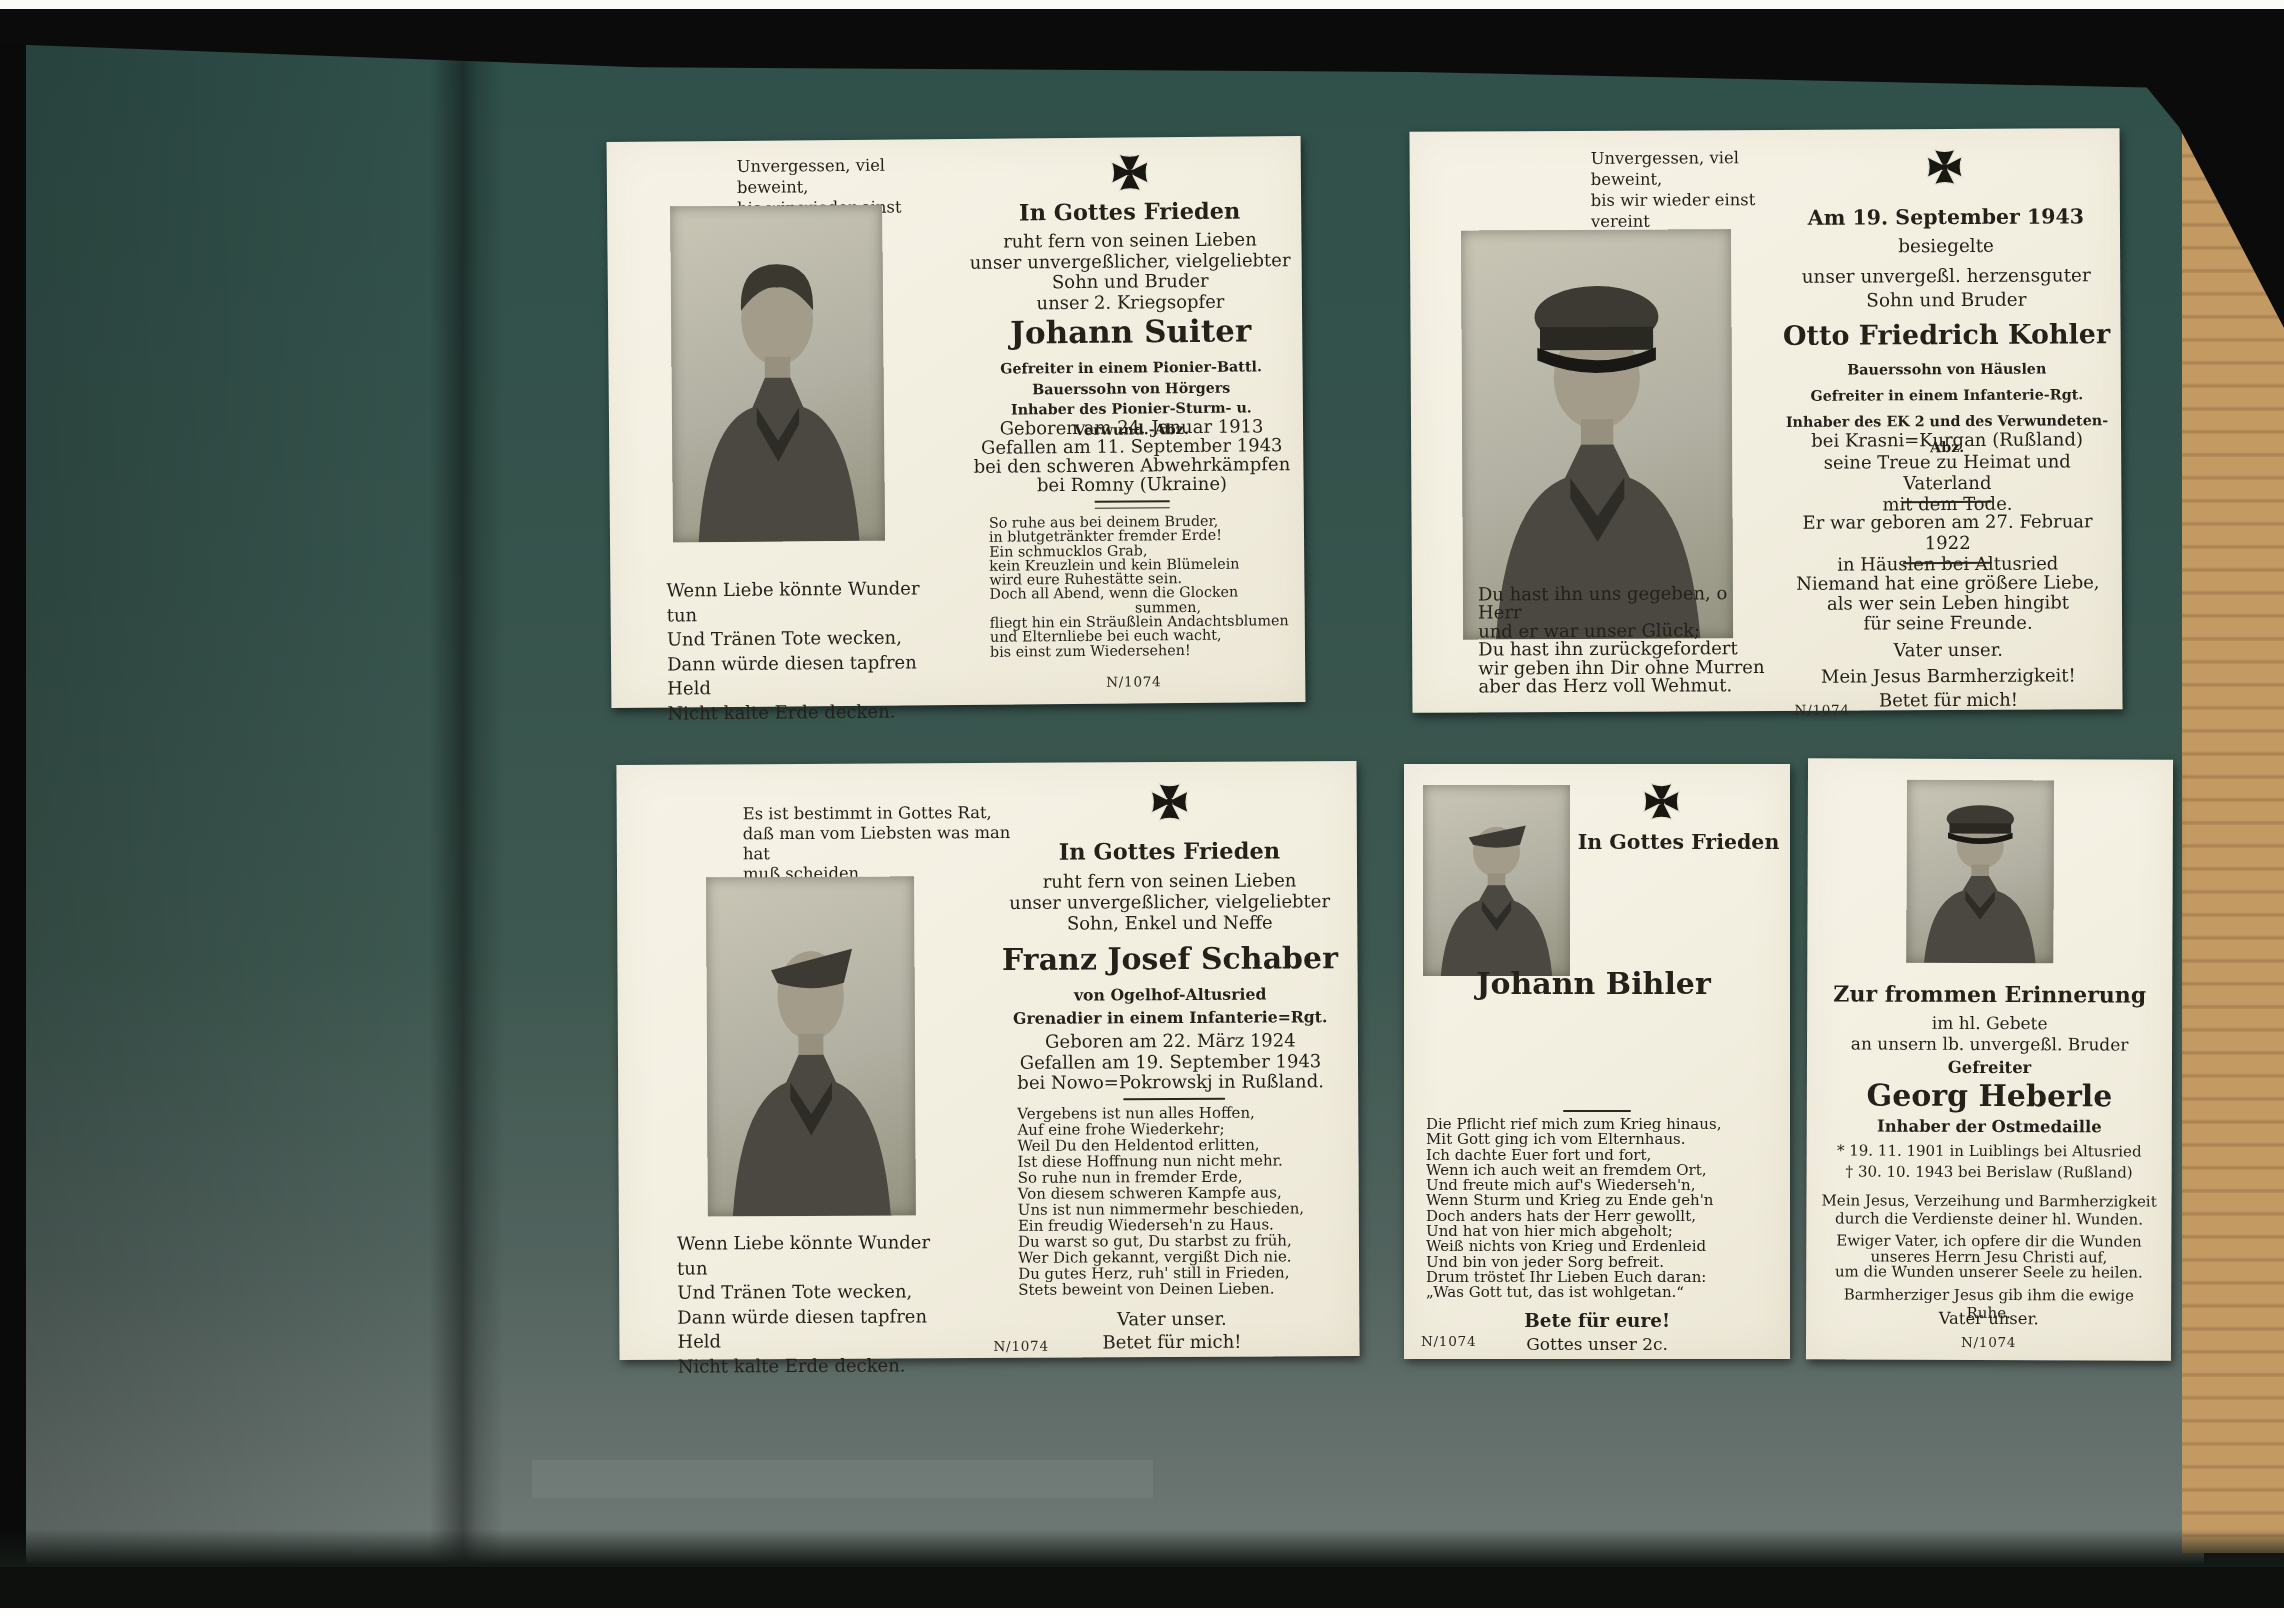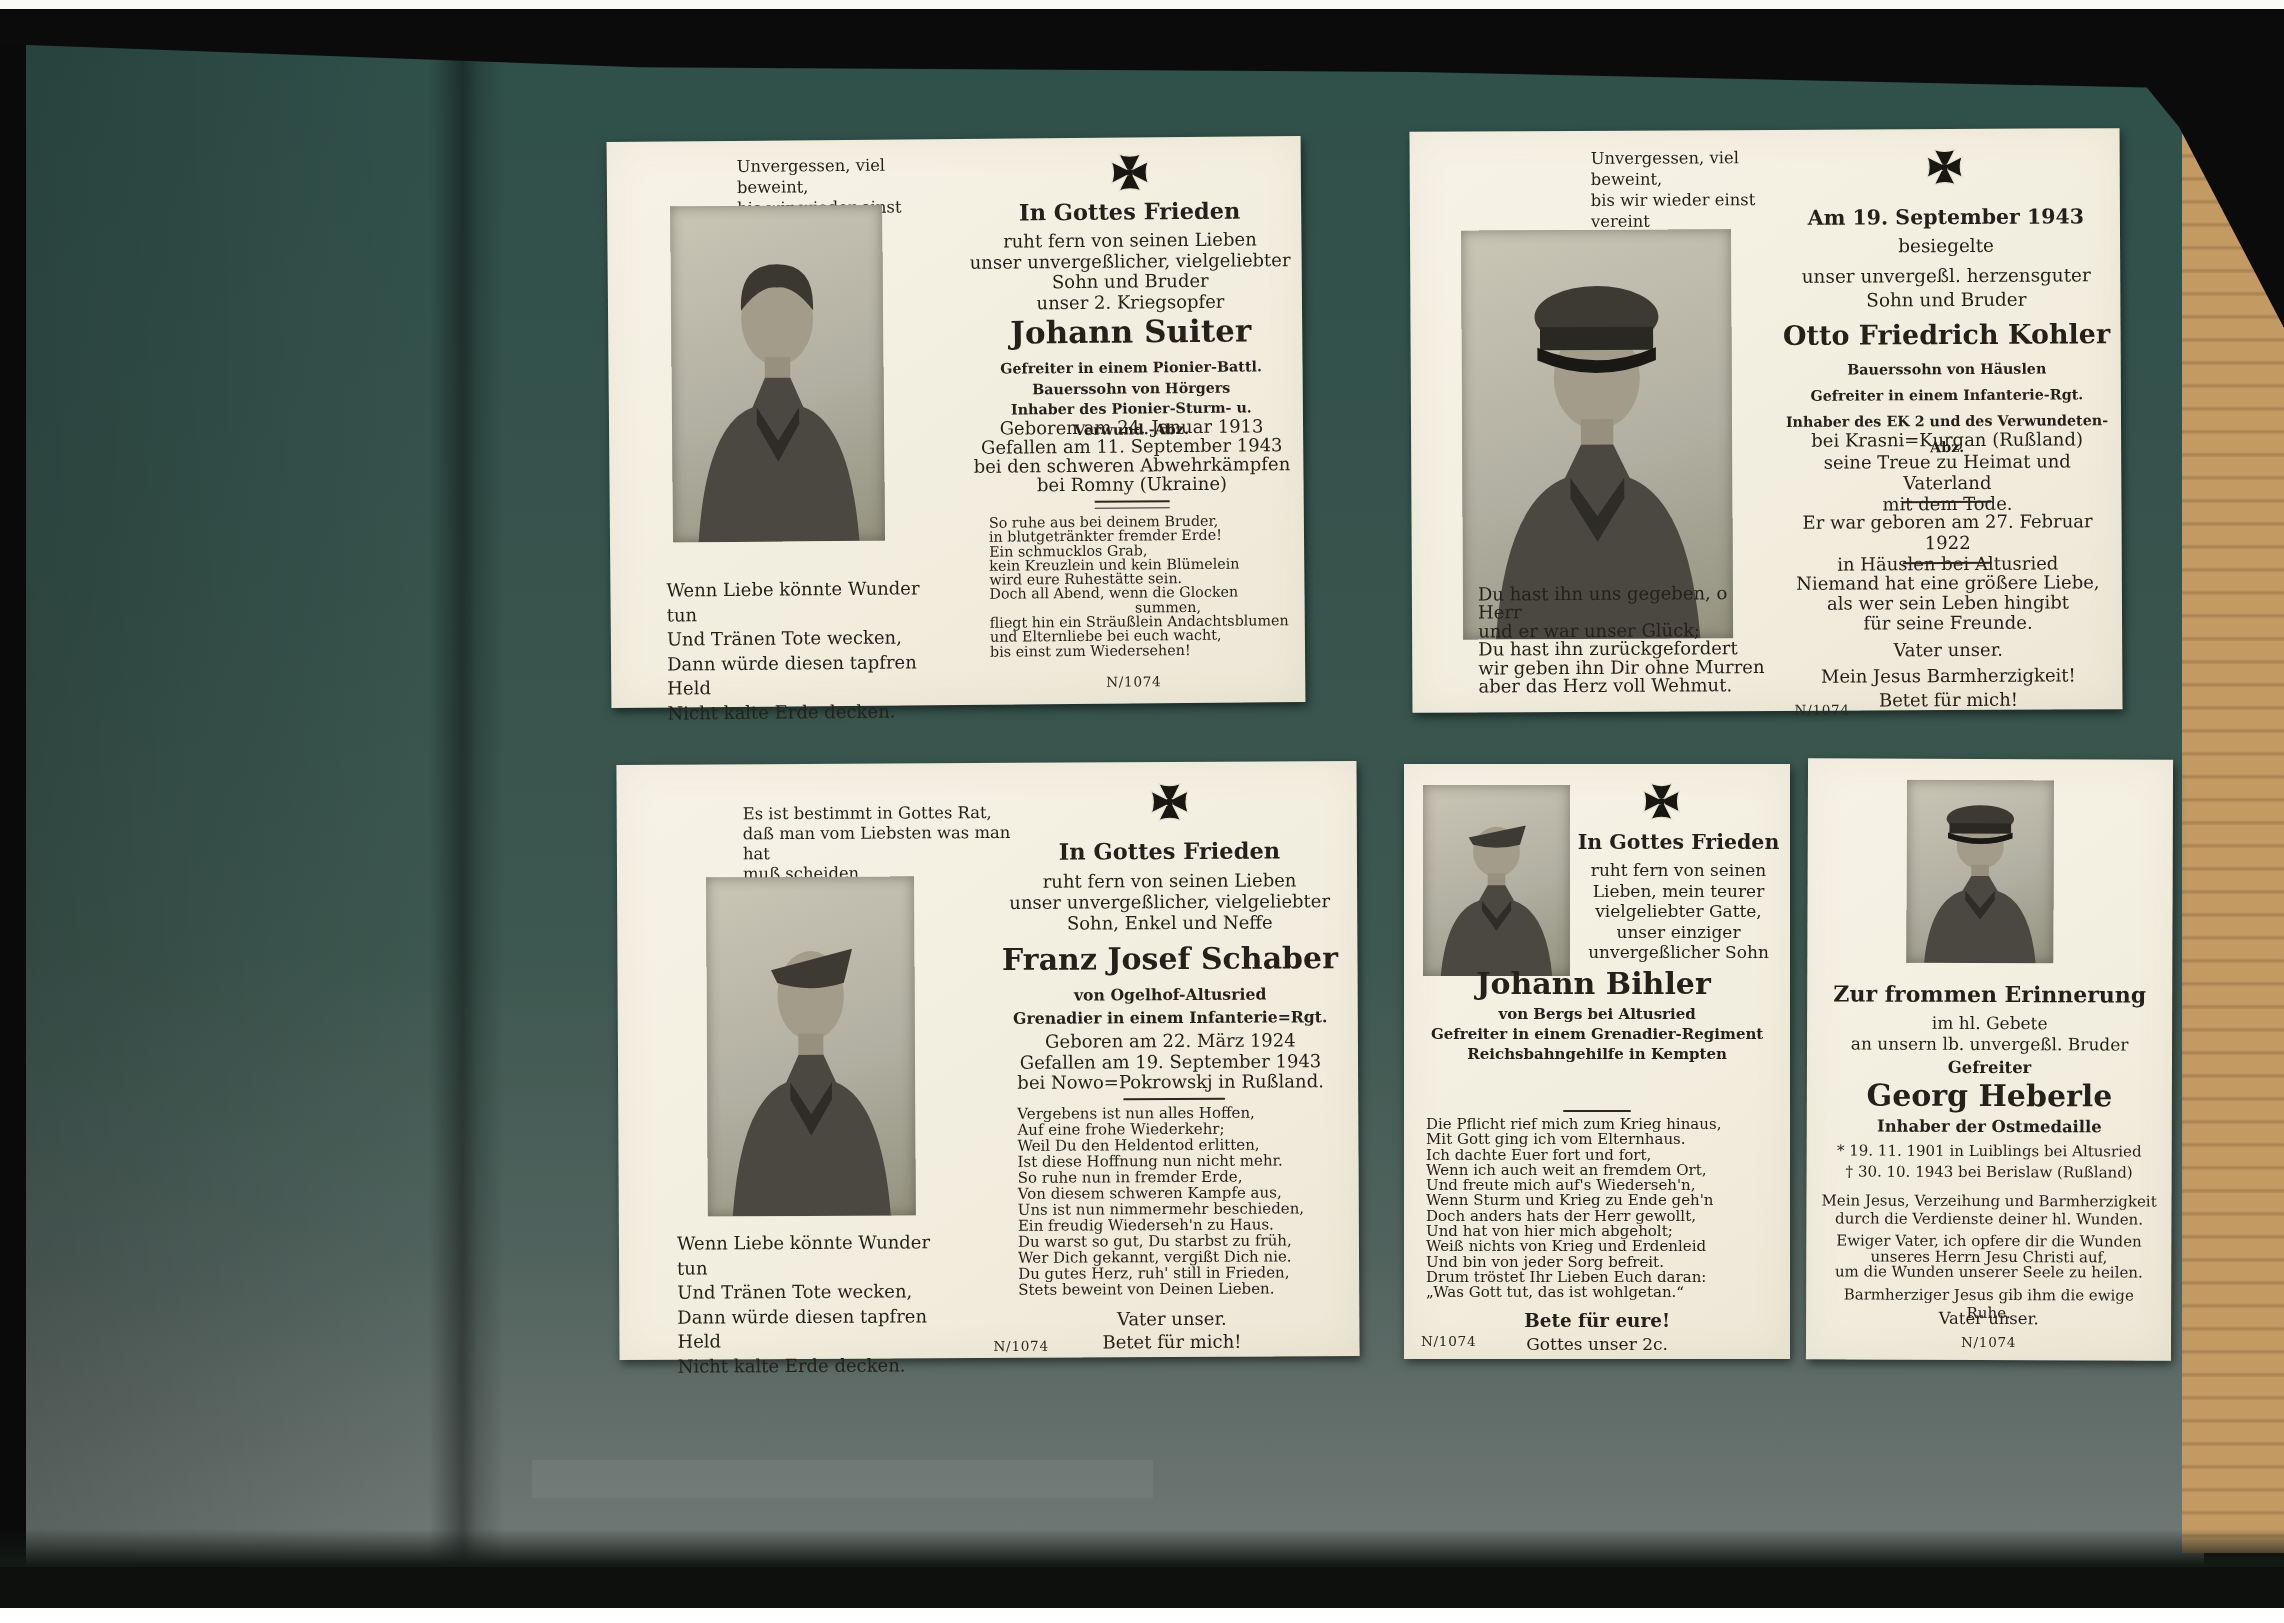--- a/index.html
+++ b/index.html
@@ -240,29 +240,21 @@
       <svg viewBox="0 0 215 280" width="147" height="191">
           <use href="#sil-side"></use>
         </svg>
     </div>
     <div class="ic" style="left:237px;top:17px;width:41px;height:41px;">
         <svg viewBox="0 0 60 60" width="41" height="41">
           <use href="#ironcross"></use>
         </svg>
       </div>
     <div class="blk c b" style="left:172px;top:66px;width:205px;font-size:20.5px;">In Gottes Frieden</div>
-    <div class="blk c" style="left:172px;top:96px;width:205px;font-size:17px;line-height:20.5px;">ruht fern von seinen
-Lieben, mein teurer
-vielgeliebter Gatte,
-unser einziger
-unvergeßlicher Sohn</div>
     <div class="blk c b" style="left:10px;top:202px;width:359px;font-size:30px;">Johann Bihler</div>
-    <div class="blk c b" style="left:13.6px;top:240px;width:359px;font-size:15px;line-height:20px;">von Bergs bei Altusried
-Gefreiter in einem Grenadier-Regiment
-Reichsbahngehilfe in Kempten</div>
     <div class="divider-single" style="left:159px;top:346px;width:68px;"></div>
     <div class="blk" style="left:22px;top:353px;width:348px;font-size:15px;line-height:15.3px;">Die Pflicht rief mich zum Krieg hinaus,
 Mit Gott ging ich vom Elternhaus.
 Ich dachte Euer fort und fort,
 Wenn ich auch weit an fremdem Ort,
 Und freute mich auf's Wiederseh'n,
 Wenn Sturm und Krieg zu Ende geh'n
 Doch anders hats der Herr gewollt,
 Und hat von hier mich abgeholt;
 Weiß nichts von Krieg und Erdenleid

